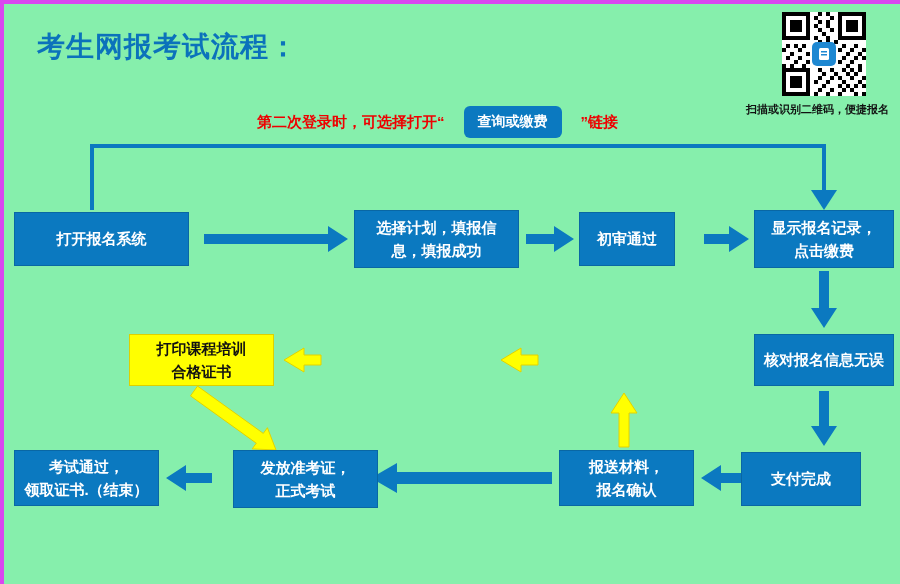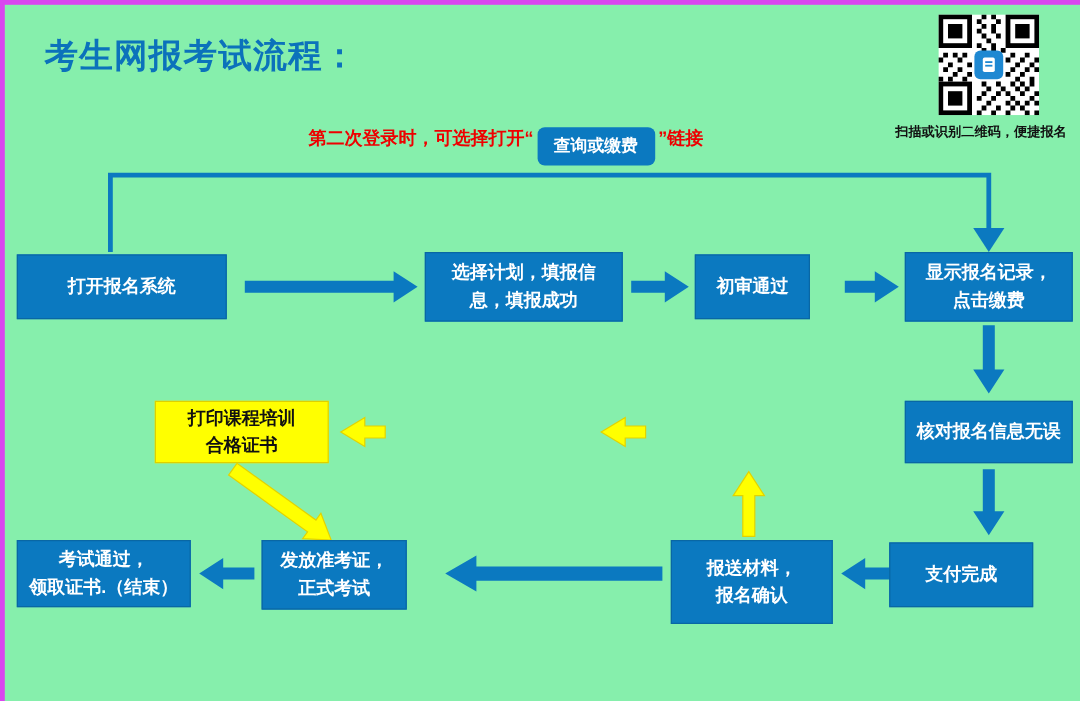--- a/index.html
+++ b/index.html
@@ -1,19 +1,19 @@
 <!DOCTYPE html>
 <html><head>
 <meta charset="utf-8">
 <style>
   html,body{margin:0;padding:0;background:#fff;}
   body{font-family:"Liberation Sans","DejaVu Sans",sans-serif;}
   .canvas{position:relative;width:898px;height:582px;border:4px solid #d946ef;background:#86efac;overflow:hidden;}
   .title{position:absolute;left:33px;top:24px;margin:0;font-size:28px;font-weight:bold;color:#0b72bb;letter-spacing:1px;}
-  .note{position:absolute;left:253px;top:102px;height:32px;display:flex;gap:3px;color:#ee0000;font-size:15px;font-weight:bold;white-space:nowrap;}
+  .note{position:absolute;left:253px;top:102px;height:32px;display:flex;align-items:center;gap:19px;color:#ee0000;font-size:15px;font-weight:bold;white-space:nowrap;}
   .note-btn{display:inline-block;background:#0b79c0;color:#fff;font-size:14px;font-weight:bold;padding:7px 14px;border-radius:6px;cursor:pointer;}
   .qr-wrap{position:absolute;left:742px;top:8px;width:156px;text-align:left;}
   .qr-wrap svg{display:block;margin:0 auto;}
   .qr-caption{margin-top:6px;font-size:11px;font-weight:bold;color:#111;}
   .arrows{position:absolute;left:0;top:0;pointer-events:none;}
   .box{position:absolute;display:flex;align-items:center;justify-content:center;text-align:center;white-space:pre-line;font-weight:bold;font-size:15px;line-height:1.55;box-sizing:border-box;padding:2px 6px;}
   .box.blue{background:#0b79c0;color:#fff;border:1px solid #0967a4;}
   .box.yellow{background:#ffff00;color:#111;border:1px solid #ddd000;}
 </style>
 </head>
@@ -84,19 +84,19 @@
   <div class="box blue" style="left:575px;top:208px;width:96px;height:54px;">初审通过</div>
   <div class="box blue" style="left:750px;top:206px;width:140px;height:58px;">显示报名记录，
 点击缴费</div>
 
   <div class="box yellow" style="left:125px;top:330px;width:145px;height:52px;">打印课程培训
 合格证书</div>
   <div class="box blue" style="left:750px;top:330px;width:140px;height:52px;">核对报名信息无误</div>
 
   <div class="box blue" style="left:10px;top:446px;width:145px;height:56px;">考试通过，
 领取证书.（结束）</div>
-  <div class="box blue" style="left:214px;top:446px;width:121px;height:58px;">发放准考证，
+  <div class="box blue" style="left:229px;top:446px;width:145px;height:58px;">发放准考证，
 正式考试</div>
-  <div class="box blue" style="left:555px;top:446px;width:135px;height:70px;">报送材料，
+  <div class="box blue" style="left:555px;top:446px;width:135px;height:56px;">报送材料，
 报名确认</div>
   <div class="box blue" style="left:737px;top:448px;width:120px;height:54px;">支付完成</div>
 
 </div>
 
 </body></html>

